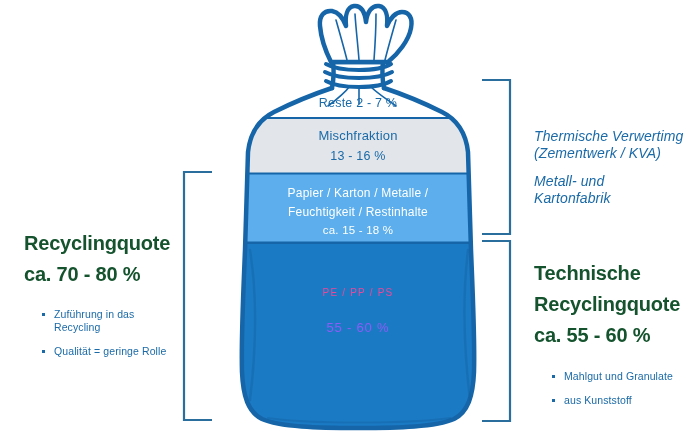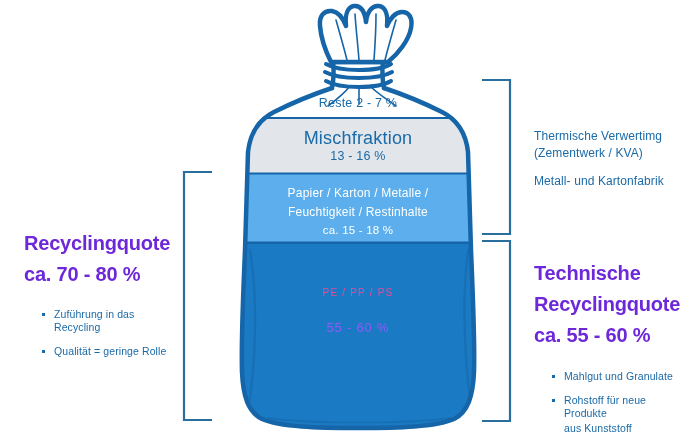--- a/index.html
+++ b/index.html
@@ -37,21 +37,21 @@
   }
 
   #reste-label {
     top: 96px;
     font-size: 12.5px;
     color: #1a6aa8;
   }
 
   #misch-name {
     top: 128px;
-    font-size: 18px;
+    font-size: 13px;
     color: #1a6aa8;
   }
   #misch-value {
     top: 149px;
     font-size: 12.5px;
     color: #1a6aa8;
   }
 
   #papier-line1 {
     top: 186px;
@@ -89,21 +89,21 @@
   #bracket-left     { left: 182px;  top: 170px; }
   #bracket-top-right{ left: 482px;  top: 78px;  }
   #bracket-bot-right{ left: 482px;  top: 239px; }
 
   
   .panel { position: absolute; }
 
   .panel-heading {
     font-size: 20px;
     font-weight: bold;
-    color: #6d28d9;
+    color: #14532d;
     line-height: 30px;
     letter-spacing: -0.2px;
   }
 
   .bullet-list {
     list-style: none;
     margin: 16px;
     padding: 0;
   }
   .bullet-list li {
@@ -130,24 +130,25 @@
   }
 
   
   #panel-left { left: 24px; top: 228px; width: 170px; }
   #panel-left .panel-heading { line-height: 31px; }
   #panel-left .bullet-list { margin-top: 18px; }
 
   
   #panel-top-right { left: 534px; top: 128px; width: 150px; }
   #panel-top-right .note {
-    font-size: 12px;
+    font-size: 14px;
     line-height: 17px;
     color: #1a6aa8;
     letter-spacing: 0.1px;
+    font-style: italic;
   }
   #panel-top-right .note.second { margin-top: 11px; }
 
   
   #panel-bot-right { left: 534px; top: 258px; width: 156px; }
   #panel-bot-right .panel-heading { line-height: 31px; }
   #panel-bot-right .bullet-list { margin-top: 19px; }
 </style>
 </head>
 <body>
@@ -301,17 +302,16 @@
   <div class="panel-heading">
     <div>Technische</div>
     <div>Recyclingquote</div>
     <div>ca. 55 - 60 %</div>
   </div>
   <ul class="bullet-list">
     <li>
       <span>Mahlgut und Granulate</span>
     </li>
     <li>
-      <span>Rohstoff für neue Produkte</span>
       <span class="sub">aus Kunststoff</span>
     </li>
   </ul>
 </div>
 
 </body></html>

